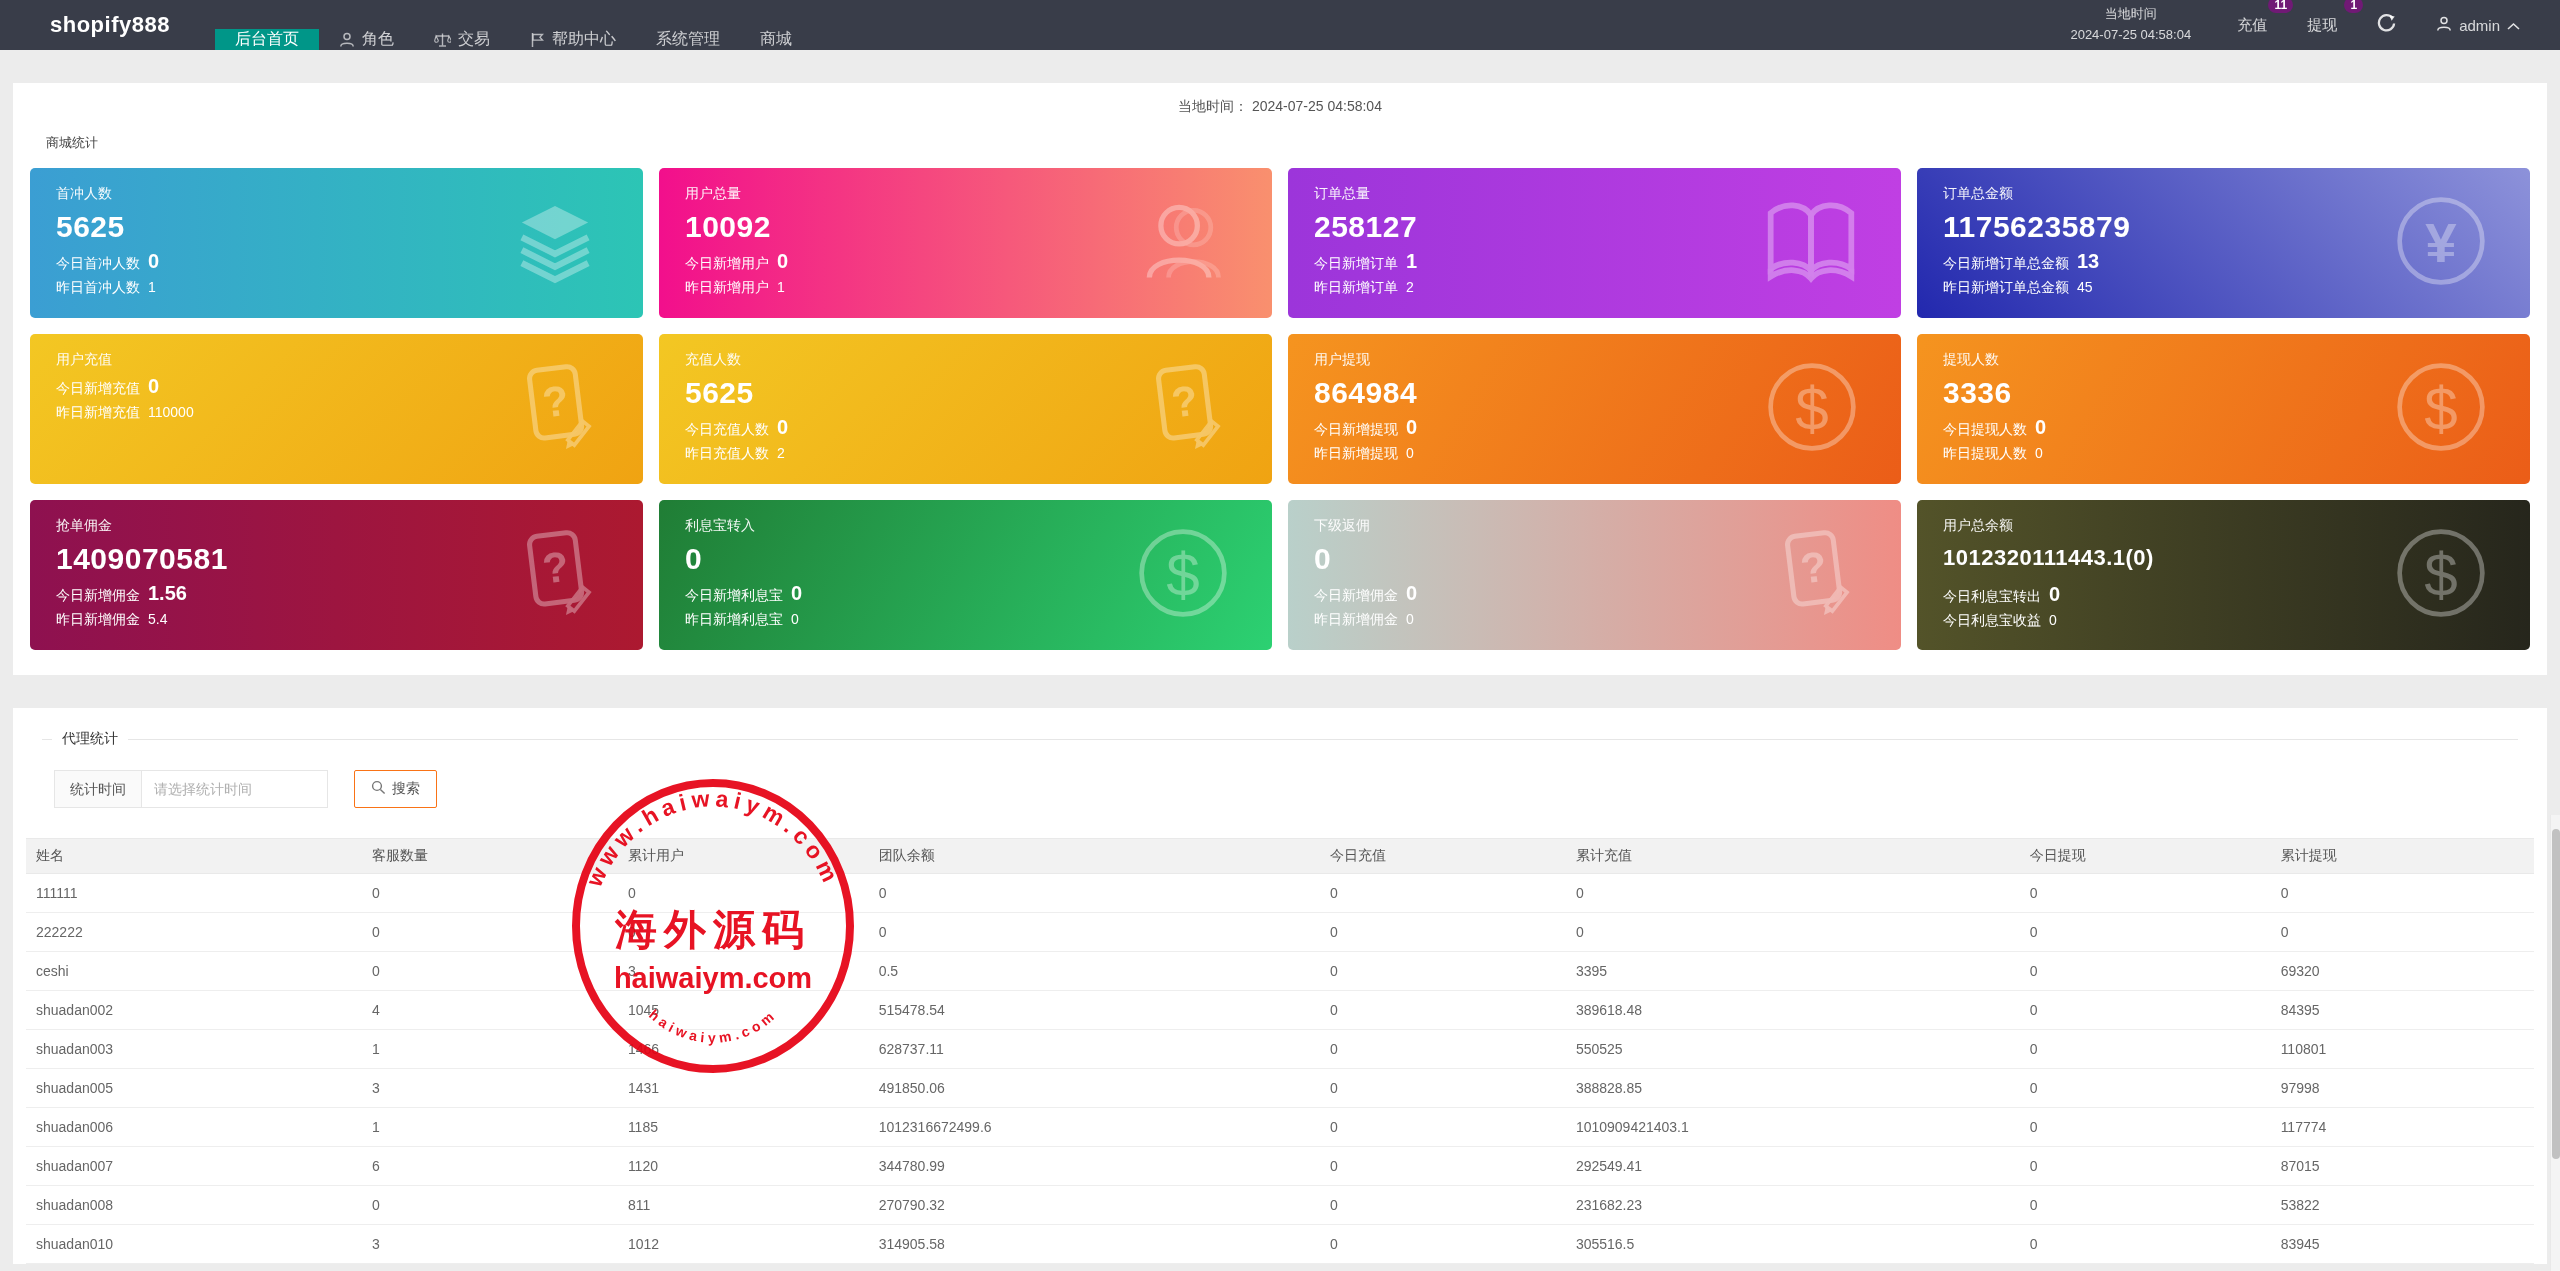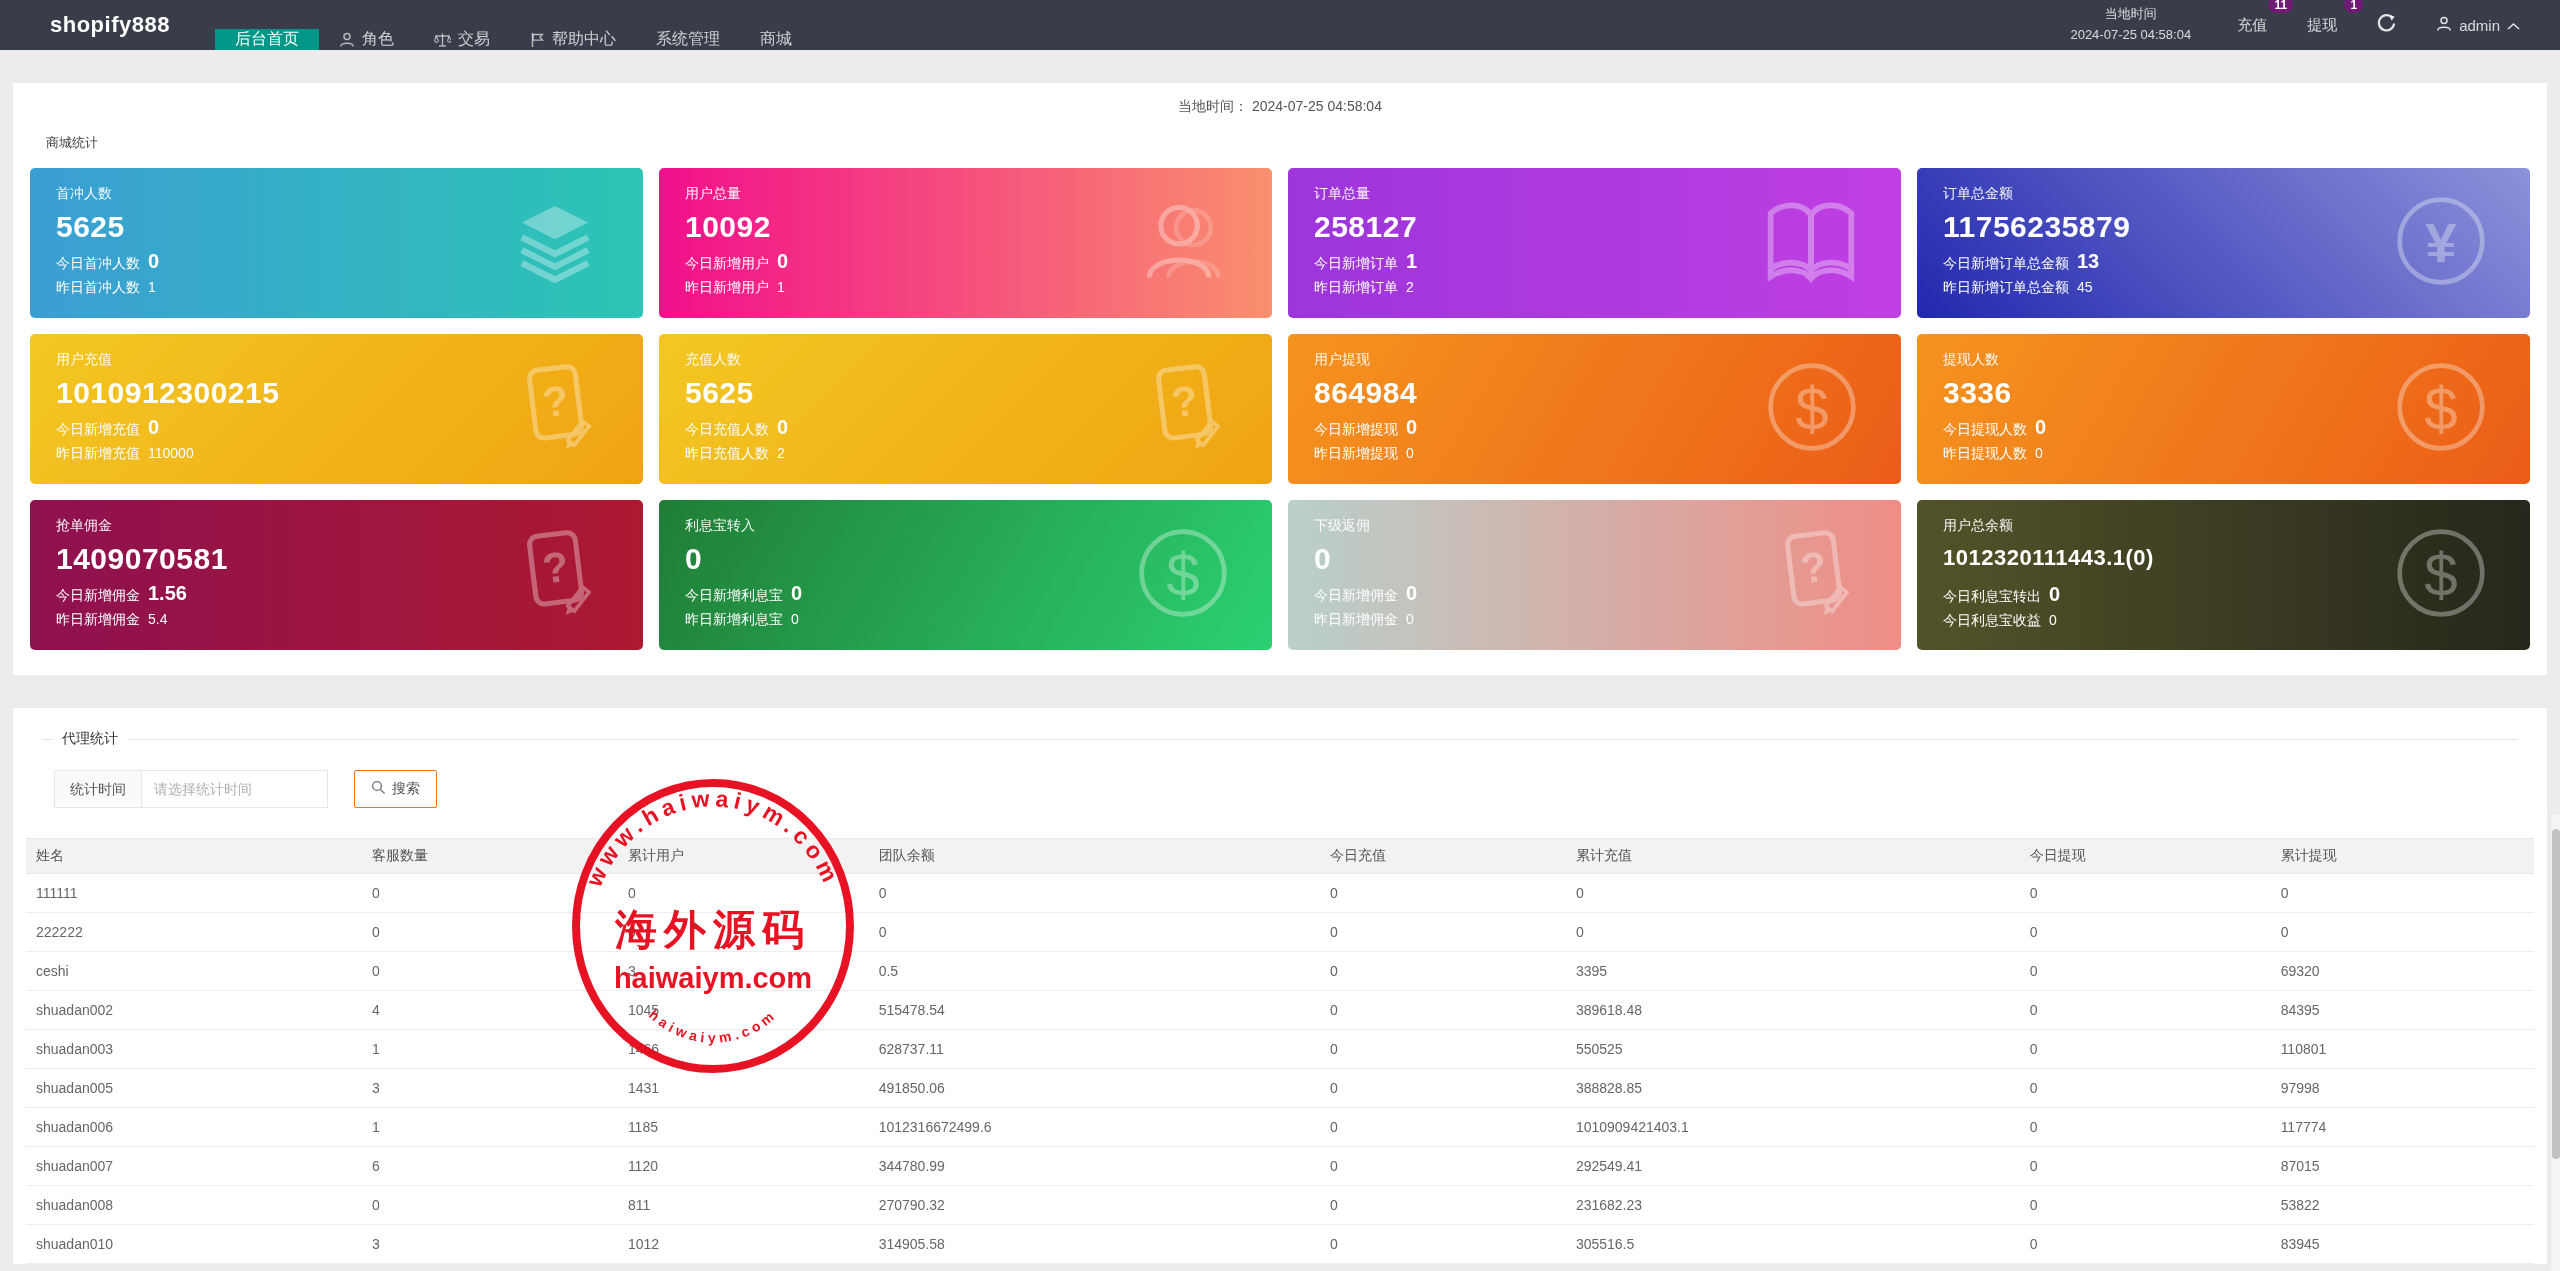--- a/index.html
+++ b/index.html
@@ -218,21 +218,20 @@
           <span>昨日新增订单总金额</span>
           <span class="v-norm">45</span>
         </div>
         <span class="c-icon"><svg width="94" height="94" viewBox="0 0 100 100">
             <circle cx="50" cy="50" r="44" fill="none" stroke="rgba(255,255,255,.95)" stroke-width="5"></circle>
             <text x="50" y="72" text-anchor="middle" font-size="60" font-weight="bold" fill="rgba(255,255,255,.95)" font-family="Liberation Sans,DejaVu Sans,sans-serif">¥</text>
           </svg></span>
       </div>
       <div class="card" style="background: linear-gradient(135deg, rgb(243, 199, 35), rgb(240, 163, 18));">
         <div class="c-title">用户充值</div>
-        <div class="c-value">1010912300215</div>
         <div class="c-line">
           <span>今日新增充值</span>
           <span class="v-big">0</span>
         </div>
         <div class="c-line">
           <span>昨日新增充值</span>
           <span class="v-norm">110000</span>
         </div>
         <span class="c-icon"><svg width="92" height="96" viewBox="0 0 100 104">
             <g transform="rotate(-7 50 50)">

